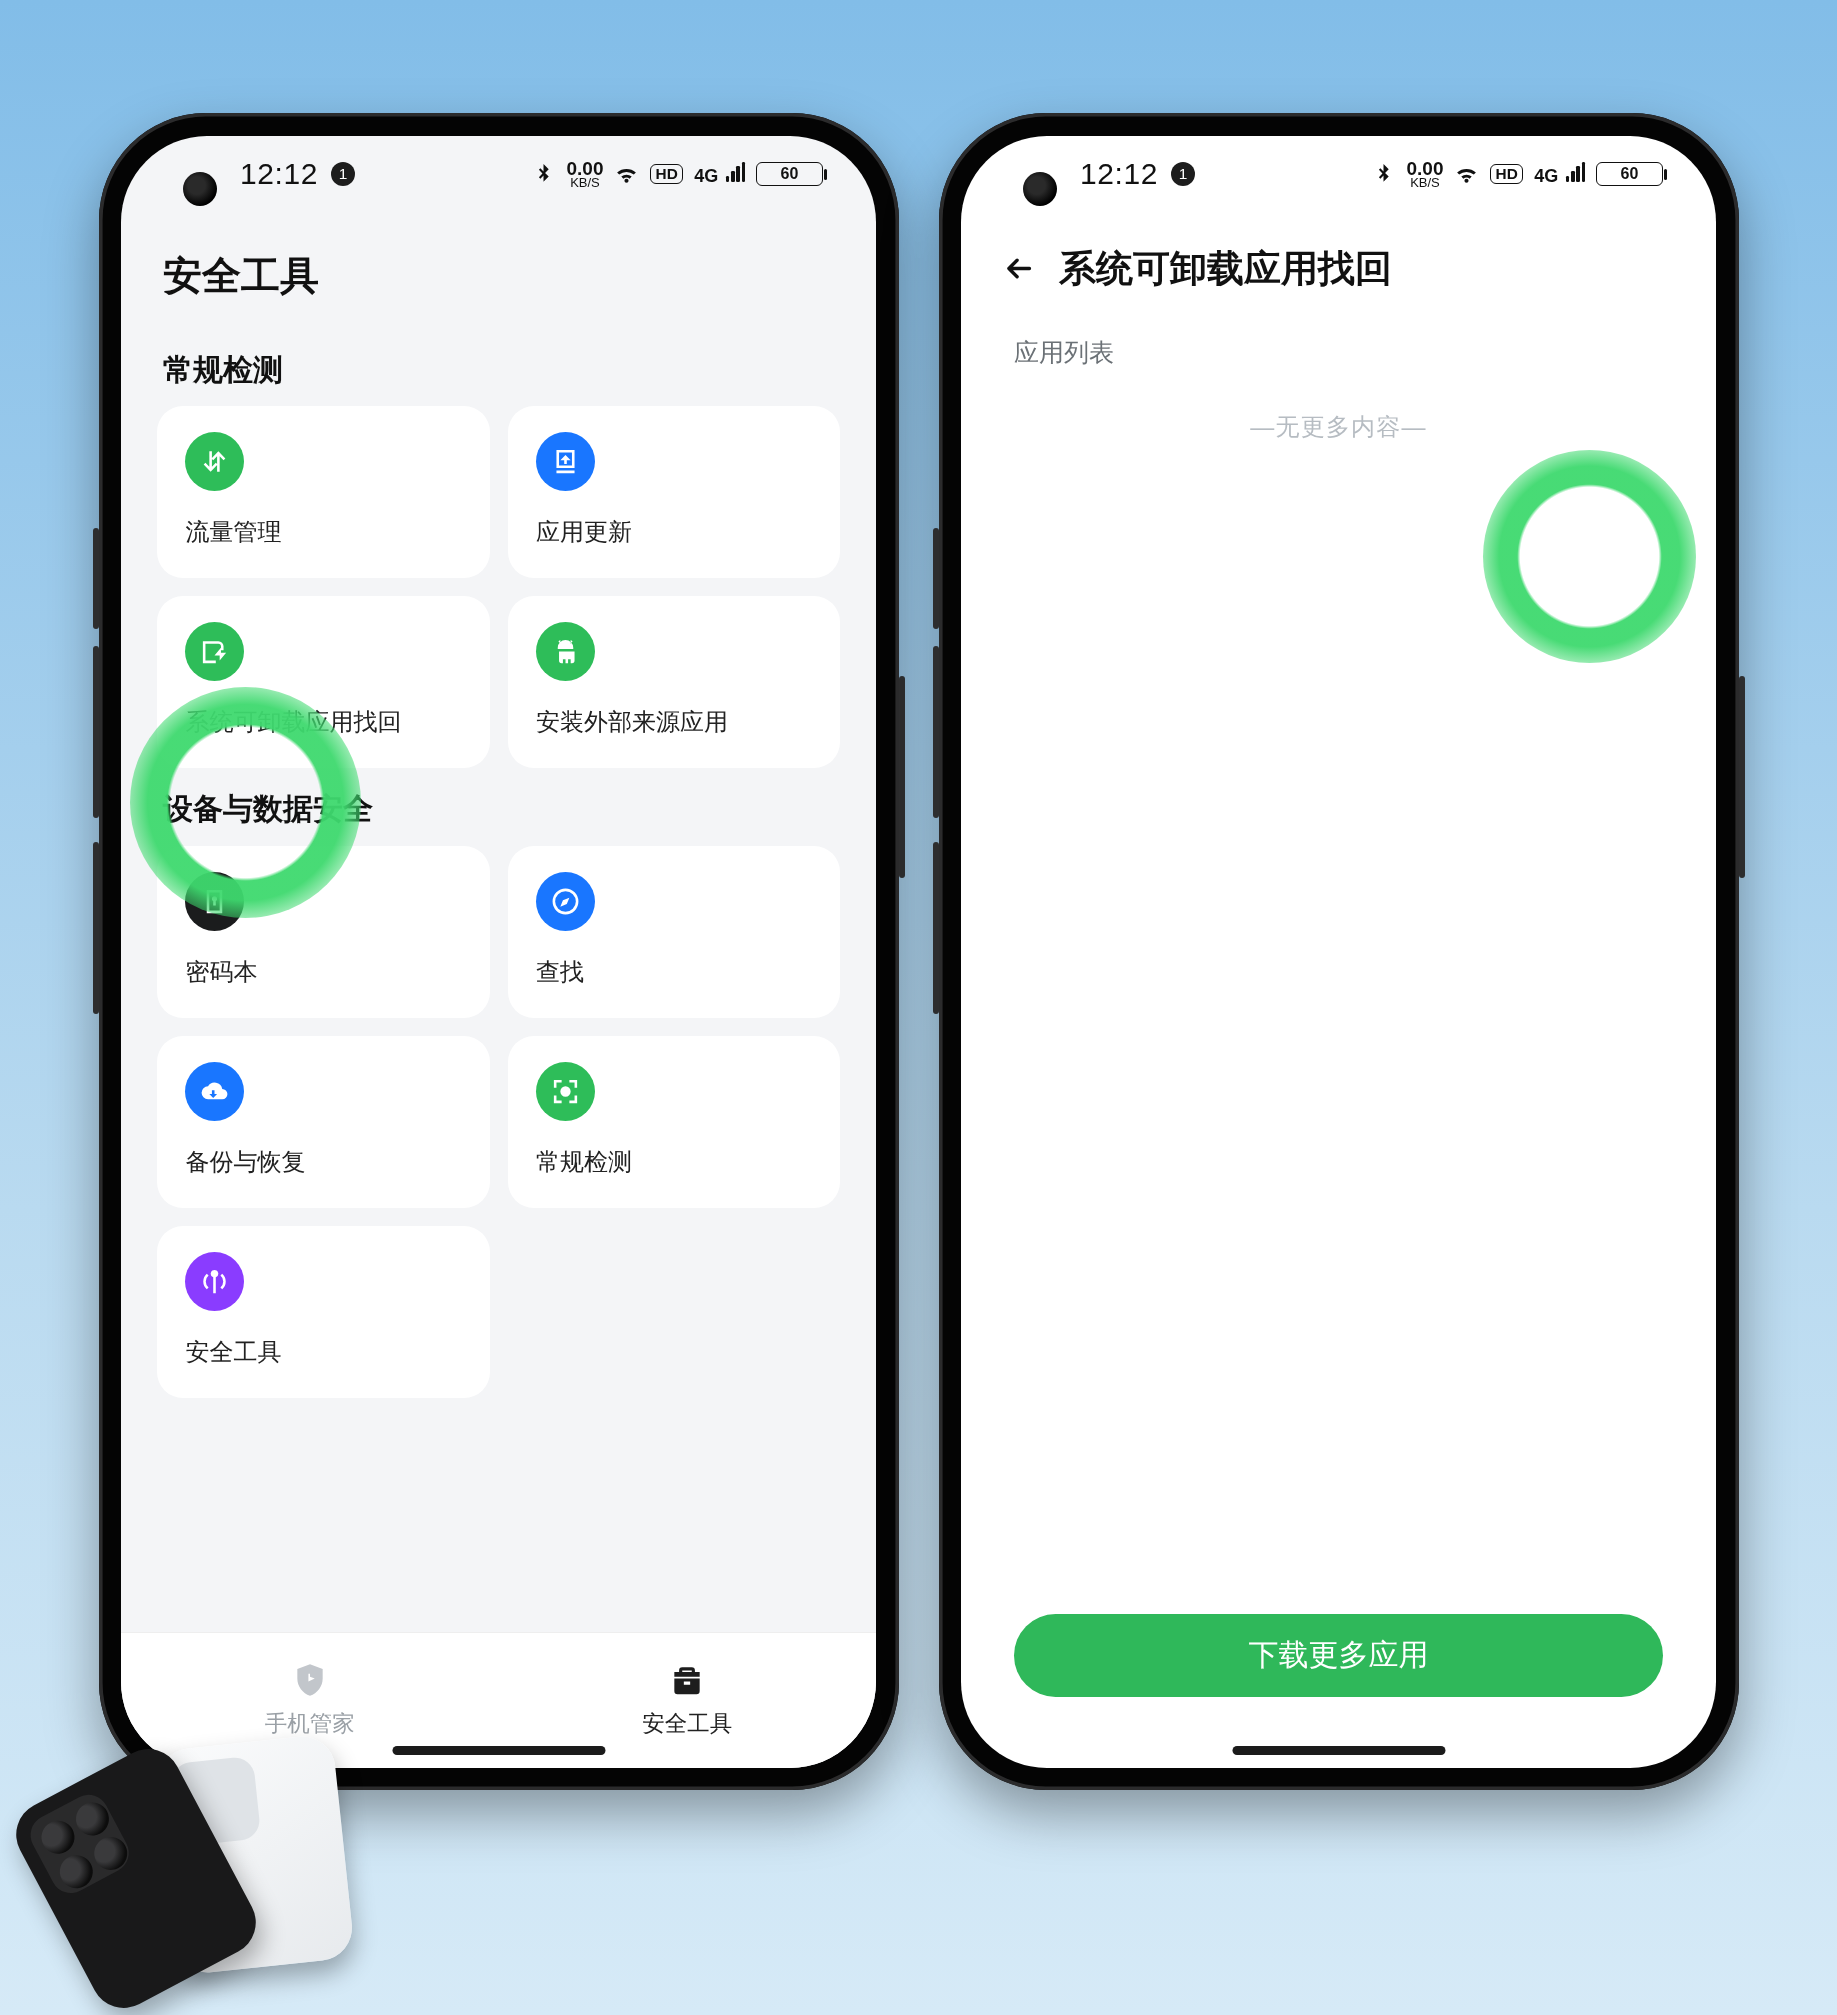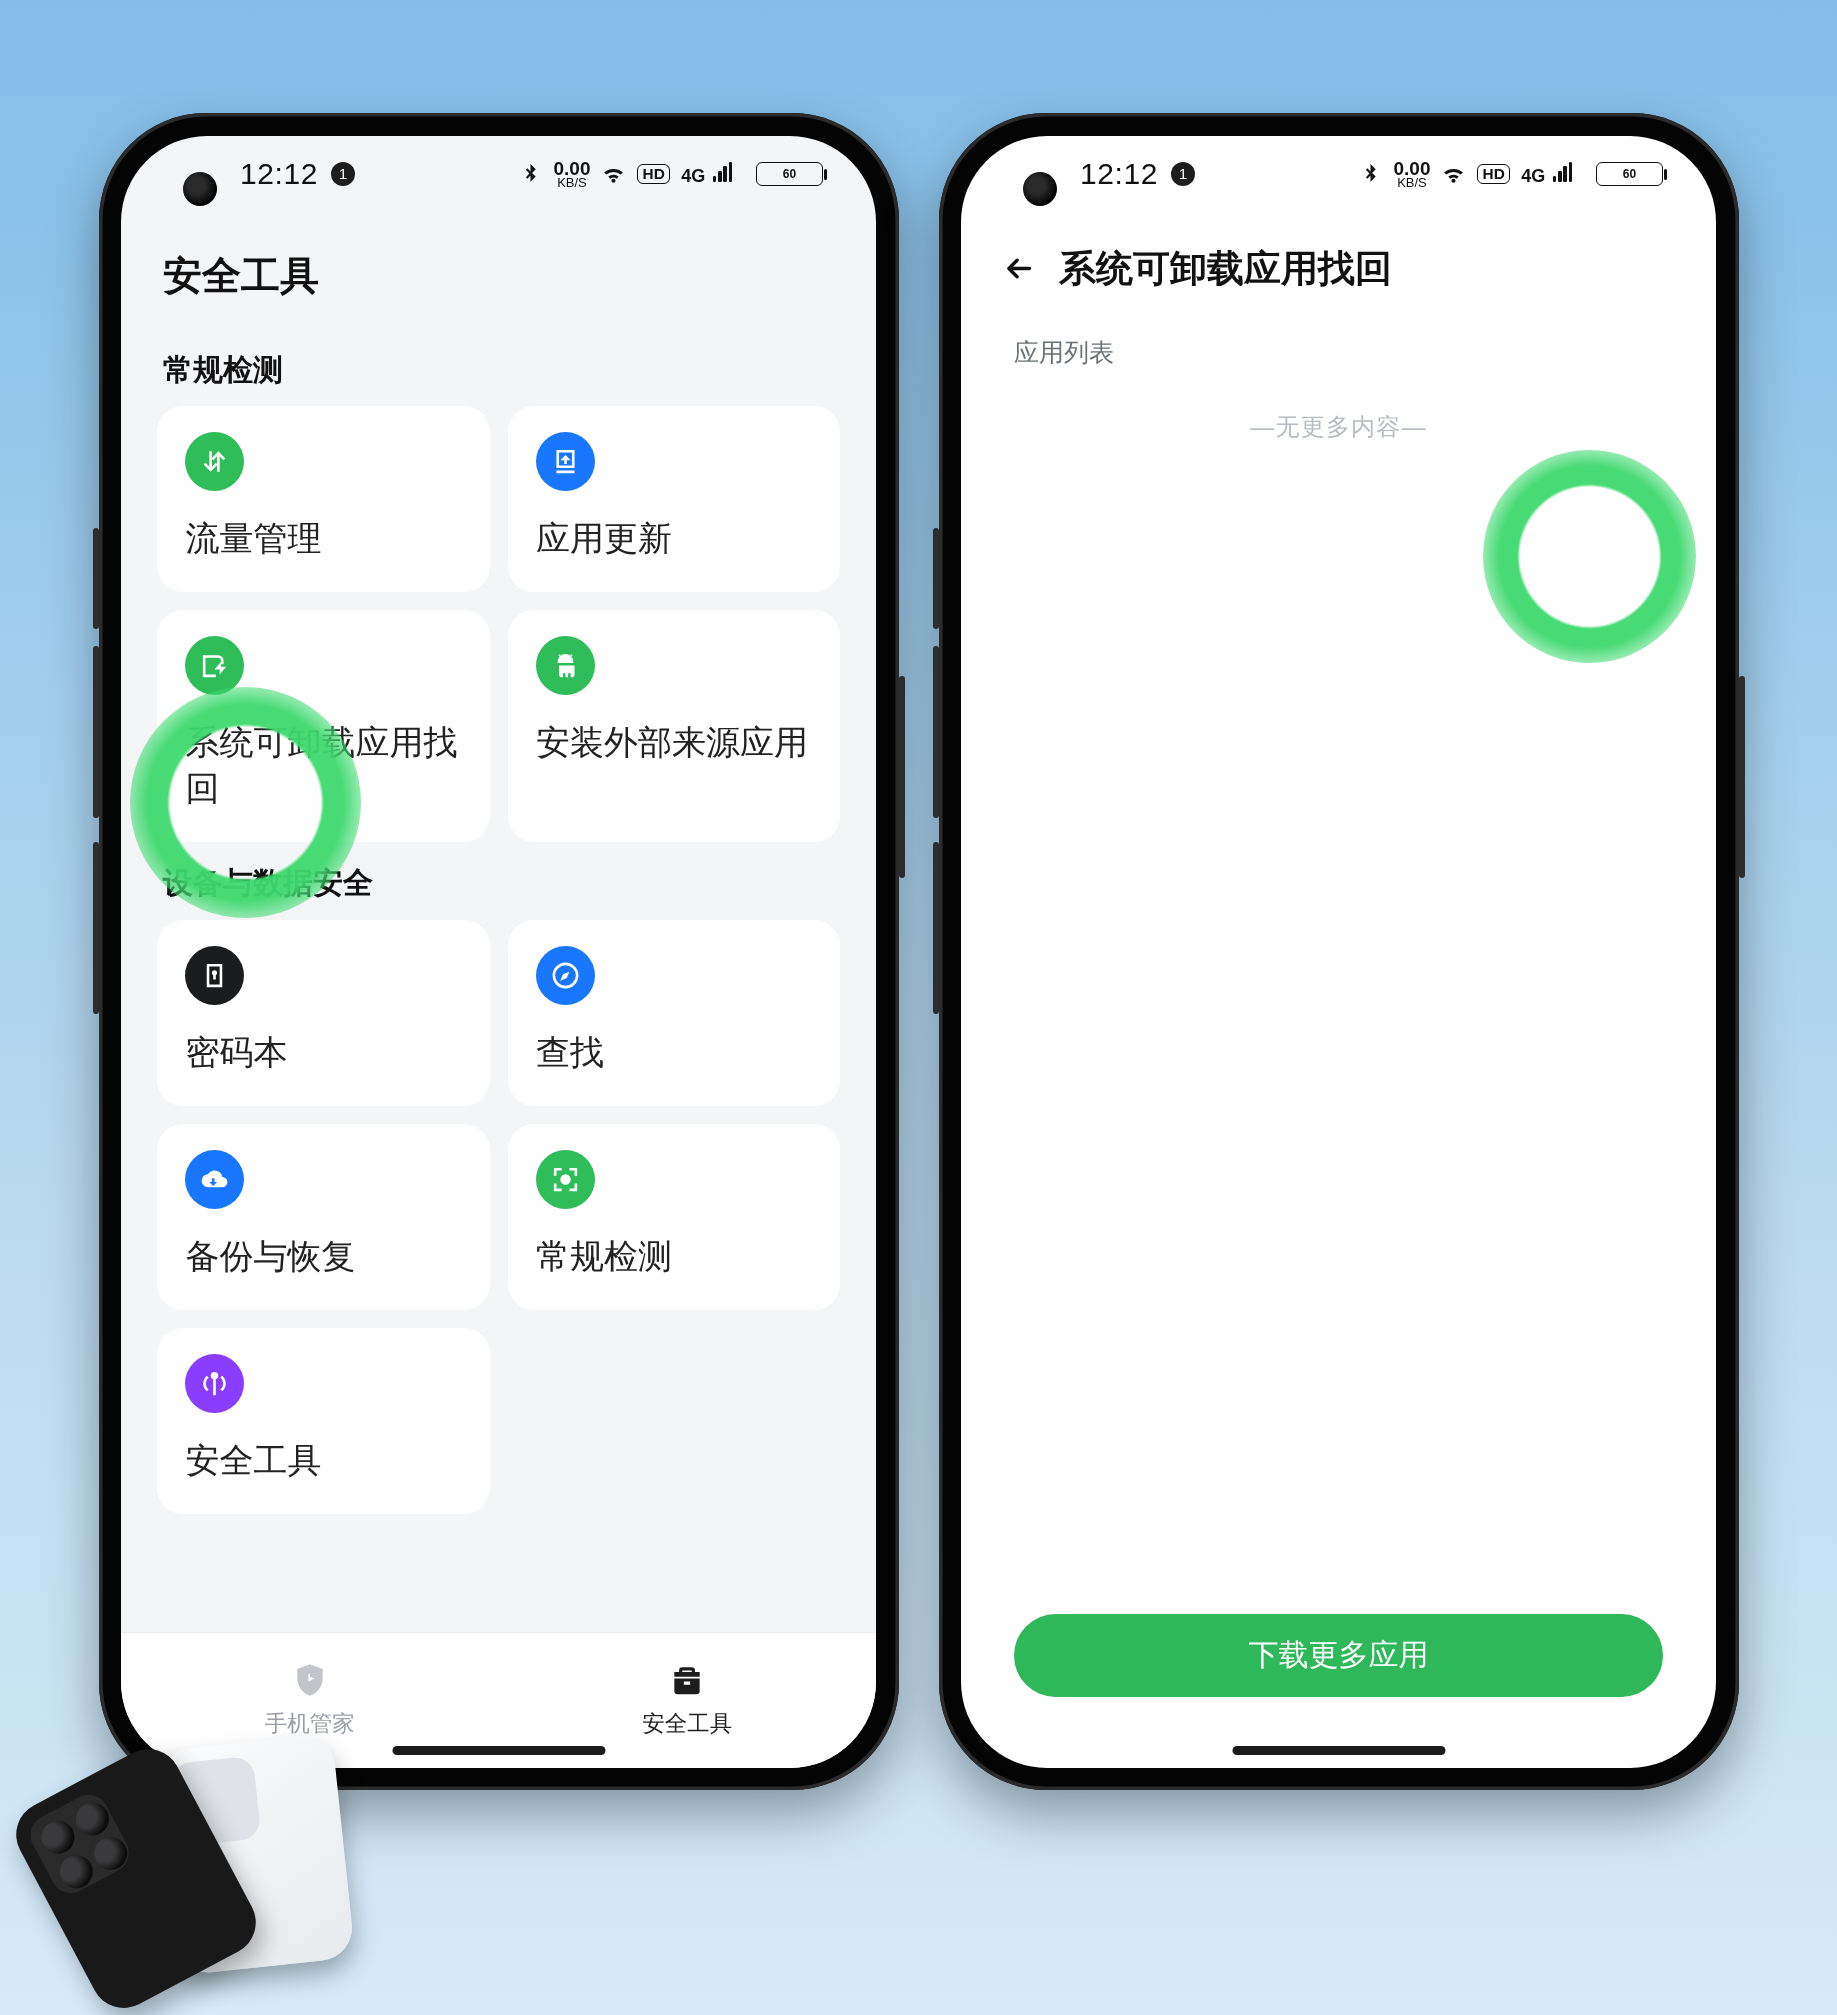--- a/index.html
+++ b/index.html
@@ -73,41 +73,41 @@
     font-size:15.4px; font-weight:700; line-height:1;
   }
   .sig-4g { font-size:18px; font-weight:600; position:relative; }
   .sig-bars { display:inline-flex; align-items:flex-end; gap:1.8px; margin-left:2.4px; }
   .sig-bars span { width:3.6px; background:#111; border-radius:1.2px; }
   .sig-bars span:nth-child(1){height:6px}.sig-bars span:nth-child(2){height:10.7px}
   .sig-bars span:nth-child(3){height:15.4px}.sig-bars span:nth-child(4){height:20px}
   .battery {
     width:67px; height:24px; border:1.8px solid #111; border-radius:6px;
     position:relative; display:flex; align-items:center; justify-content:center;
-    font-size:12px; font-weight:600;margin-left:13px;
+    font-size:16px; font-weight:600;
   }
   .battery::after{content:"";position:absolute;right:-5.3px;top:6px;width:3.6px;height:10.7px;background:#111;border-radius:1.8px;}
 
   
   .sa-content { padding: 0 36px; }
   .sa-title { font-size:39px; font-weight:650; color:#111; padding:36px 6px 26px; }
   .sa-section-label { font-size:30px; font-weight:600; color:#111; padding:21.3px 6px 15.4px; }
 
   .grid2 { display:grid; grid-template-columns:1fr 1fr; gap:18px; }
   .card {
     background:#fff; border-radius:26px; padding:26px 28.4px 30px;
     position:relative;
   }
   .card .ic {
     width:59px; height:59px; border-radius:50%;
     display:flex; align-items:center; justify-content:center;
     margin-bottom:25px;
   }
   .card .ic svg { width:31px; height:31px; fill:#fff; }
-  .card .lbl { font-size:34px; color:#222; font-weight:500; }
+  .card .lbl { font-size:24px; color:#222; font-weight:500; }
 
   .ic-green  { background:#2ebd59; }
   .ic-blue   { background:#1976ff; }
   .ic-black  { background:#1b1c1d; }
   .ic-purple { background:#8a3cff; }
 
   
   .hi-ring {
     position:absolute; border-radius:50%;
     background: radial-gradient(circle, rgba(62,217,110,0) 46%, rgba(62,217,110,.95) 48% 60%, rgba(62,217,110,0) 85%);

